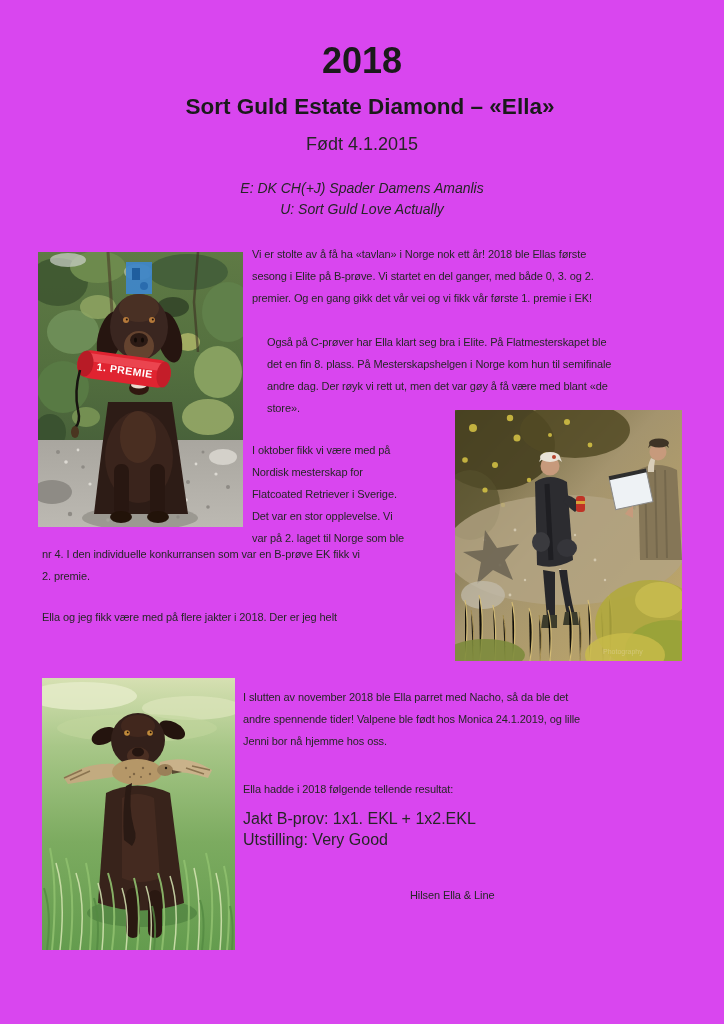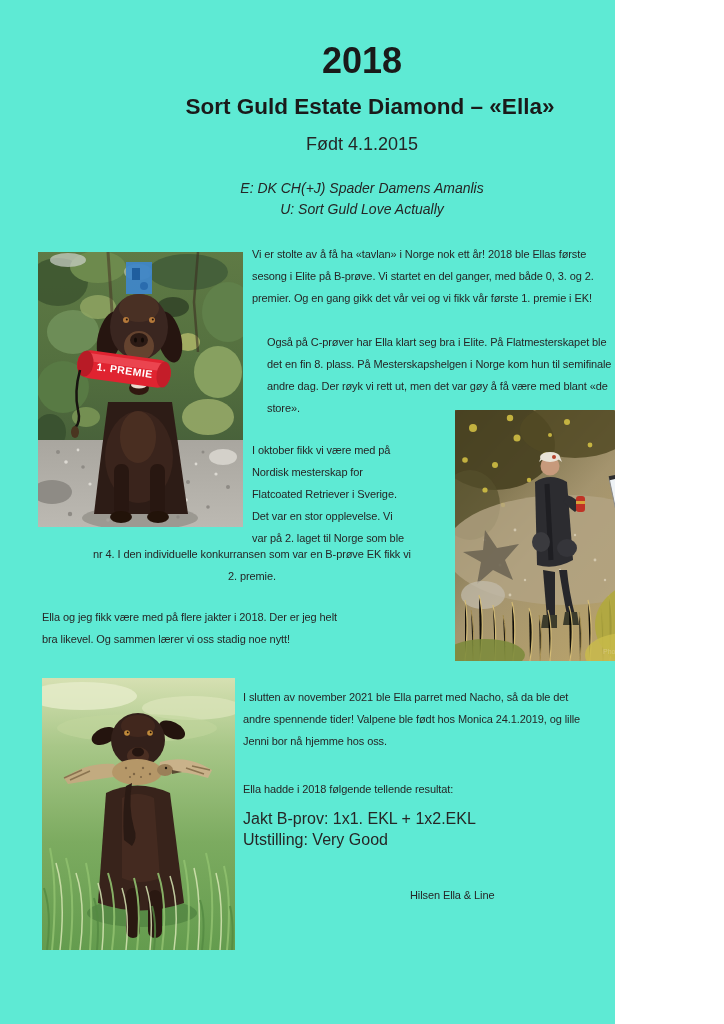--- a/index.html
+++ b/index.html
@@ -1,19 +1,19 @@
 <!DOCTYPE html>
 <html><head>
 <meta charset="utf-8">
 <style>
   html,body{margin:0;padding:0;background:#ffffff;}
   .page{
     position:relative;
-    width:615px;height:1024px;
-    background:#5eead4;
+    width:724px;height:1024px;
+    background:#d946ef;
     font-family:"Liberation Sans",sans-serif;
     color:#262626;
     overflow:hidden;
   }
   .abs{position:absolute;}
   .center{left:0;width:724px;text-align:center;}
   .doc-title{top:40px;font-size:36px;font-weight:bold;color:#1a1a1a;}
   .doc-subtitle{top:94px;font-size:22.5px;font-weight:bold;color:#1a1a1a;margin-left:8px;}
   .doc-birth{top:134px;font-size:18px;}
   .doc-parents{top:178px;font-size:14px;line-height:21px;font-style:italic;}
@@ -352,32 +352,31 @@
   </div>
 
   <div class="abs para" style="left:252px;top:439px;width:200px;">
     <div class="ln">I oktober fikk vi være med på</div>
     <div class="ln">Nordisk mesterskap for</div>
     <div class="ln">Flatcoated Retriever i Sverige.</div>
     <div class="ln">Det var en stor opplevelse. Vi</div>
     <div class="ln">var på 2. laget til Norge som ble</div>
   </div>
 
-  <div class="abs para" style="left:42px;top:543px;width:420px;text-align:center;">
+  <div class="abs para" style="left:42px;top:543px;width:420px;">
     <div class="ln">nr 4. I den individuelle konkurransen som var en B-prøve EK fikk vi</div>
     <div class="ln">2. premie.</div>
   </div>
 
   <div class="abs para" style="left:42px;top:606px;width:420px;">
     <div class="ln">Ella og jeg fikk være med på flere jakter i 2018. Der er jeg helt</div>
-    <div class="ln">bra likevel. Og sammen lærer vi oss stadig noe nytt!</div>
   </div>
 
   <div class="abs para" style="left:243px;top:686px;width:445px;">
-    <div class="ln">I slutten av november 2021 ble Ella parret med Nacho, så da ble det</div>
+    <div class="ln">I slutten av november 2018 ble Ella parret med Nacho, så da ble det</div>
     <div class="ln">andre spennende tider! Valpene ble født hos Monica 24.1.2019, og lille</div>
     <div class="ln">Jenni bor nå hjemme hos oss.</div>
   </div>
 
   <div class="abs para" style="left:243px;top:778px;width:445px;">
     <div class="ln">Ella hadde i 2018 følgende tellende resultat:</div>
   </div>
 
   <div class="abs result-block" style="left:243px;top:808px;width:445px;">
     <div>Jakt B-prov: 1x1. EKL + 1x2.EKL</div>

